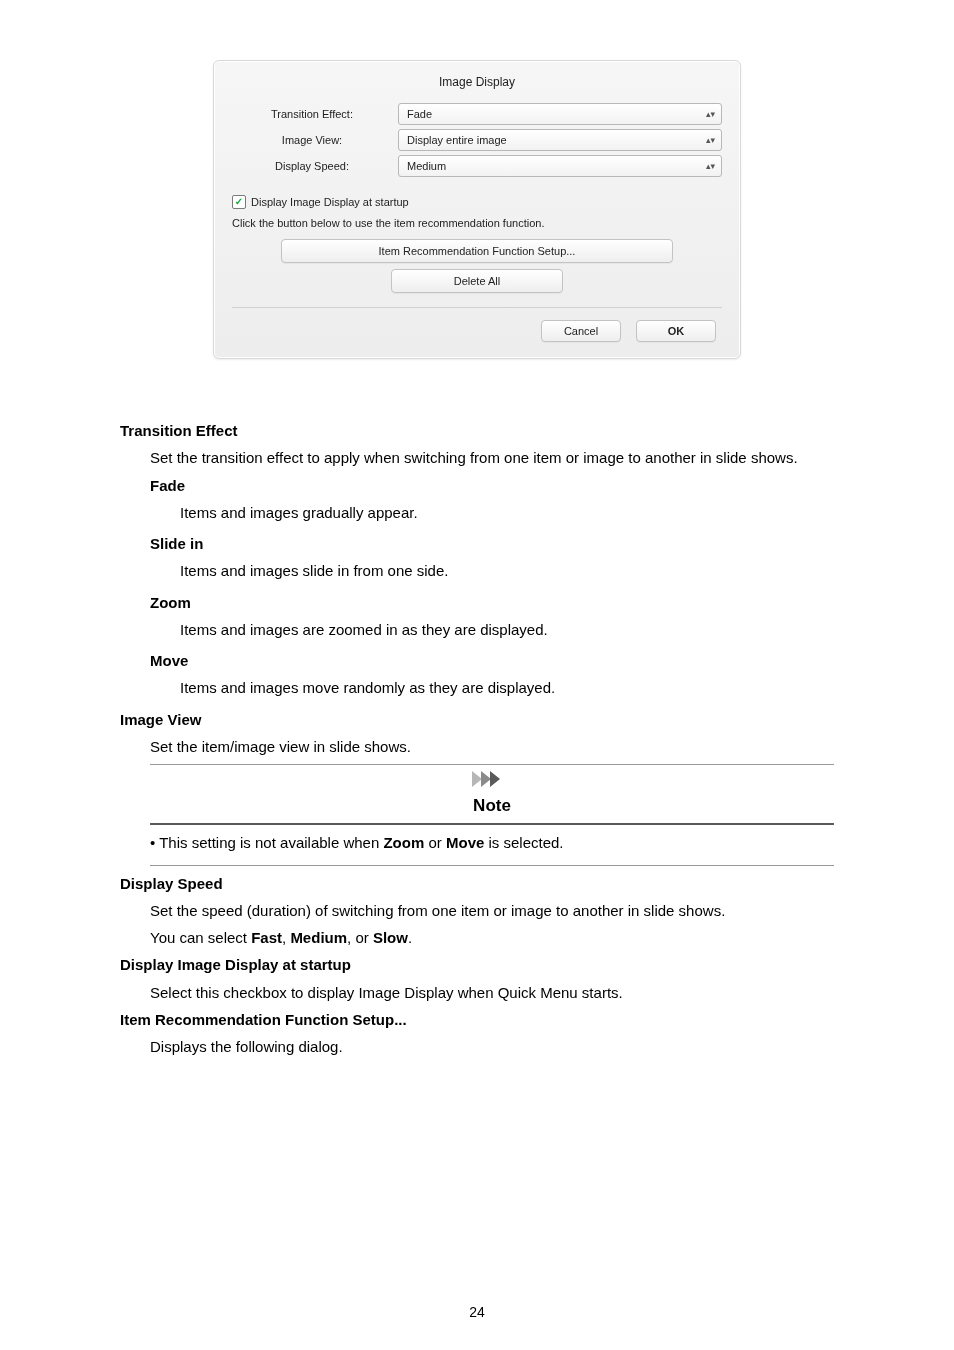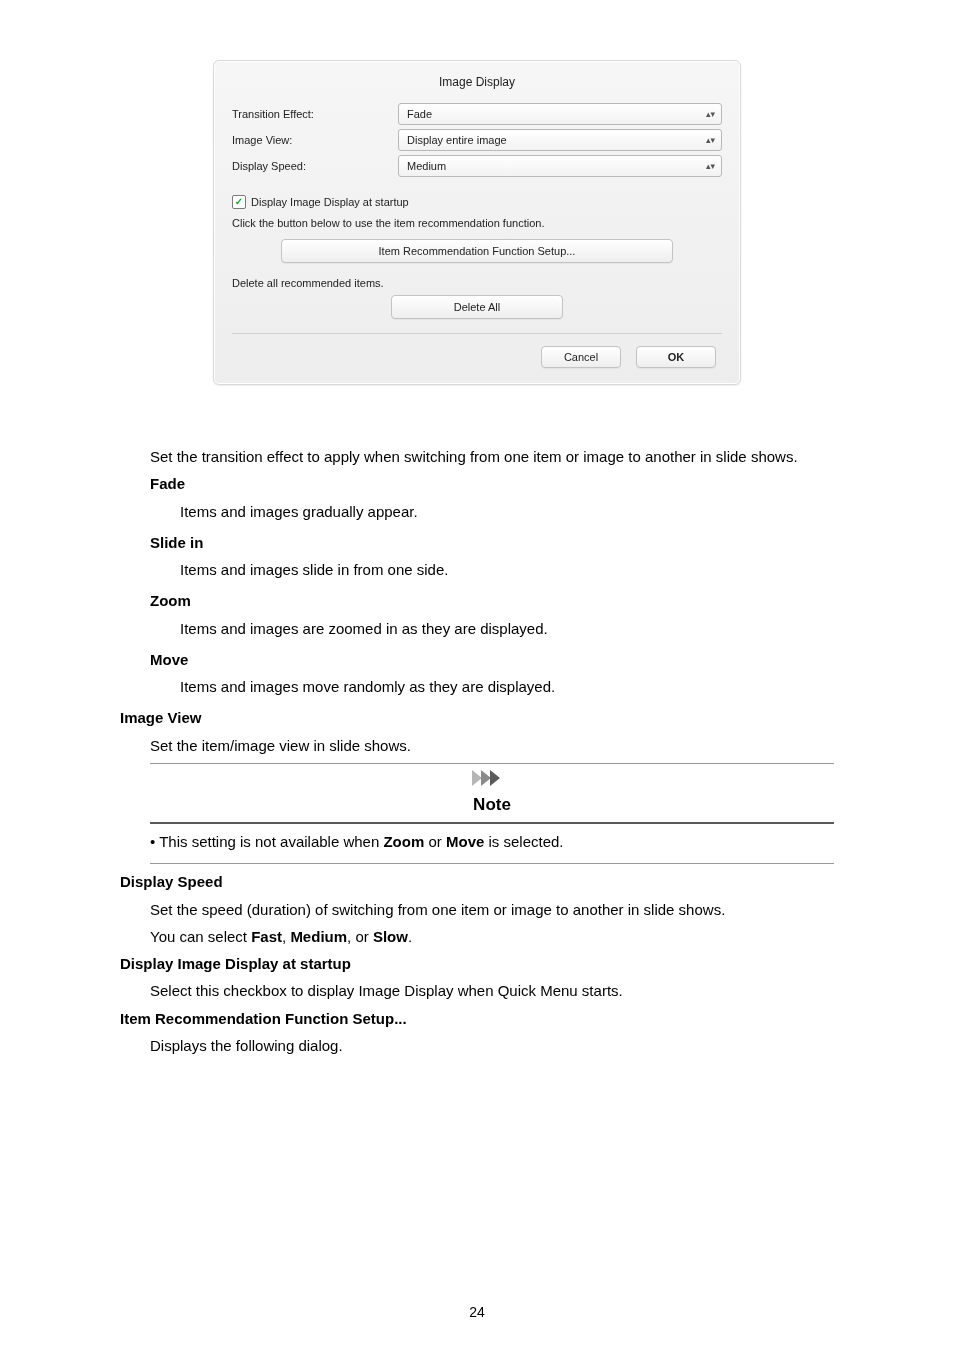--- a/index.html
+++ b/index.html
@@ -1,21 +1,21 @@
 <!DOCTYPE html>
 <html><head>
 <meta charset="utf-8">
 <style>
   html,body{margin:0;padding:0;background:#fff;font-family:Arial,Helvetica,sans-serif;color:#000;}
   .page{width:954px;height:1350px;position:relative;margin:0 auto;box-sizing:border-box;padding:60px 120px 0 120px;}
   
   .dialog-wrap{width:490px;margin:0 auto 60px auto;background:linear-gradient(#f6f6f6,#ededed);border:1px solid #d9d9d9;border-radius:6px;box-shadow:inset 0 0 0 1px #fff,0 1px 2px rgba(0,0,0,.08);padding:14px 18px 16px 18px;font-size:11px;color:#222;font-family:"Lucida Grande","Segoe UI",Arial,sans-serif;}
   .dialog-title{font-size:12px;text-align:center;padding-bottom:10px;}
   .field-row{display:flex;align-items:center;margin:4px 0;}
-  .field-row label{width:160px;text-align:left;padding-right:6px;font-size:11px;}
+  .field-row label{width:160px;text-align:center;padding-right:6px;font-size:11px;}
   .select{flex:1;height:20px;border:1px solid #b8b8b8;border-radius:3px;background:linear-gradient(#fff,#f2f2f2);display:flex;align-items:center;justify-content:space-between;padding:0 6px 0 8px;font-size:11px;}
   .select .arrows{font-size:9px;line-height:7px;color:#555;display:flex;flex-direction:column;}
   .cb-row{display:flex;align-items:center;margin-top:18px;gap:5px;}
   .cb{width:12px;height:12px;border:1px solid #7a7a7a;border-radius:2px;background:#fff;display:flex;align-items:center;justify-content:center;}
   .cb.checked:after{content:"✓";font-size:10px;color:#19a53a;font-weight:bold;line-height:10px;}
   .hint{font-size:11px;margin-top:8px;margin-bottom:10px;}
   .mac-btn{border:1px solid #c3c3c3;border-radius:4px;background:linear-gradient(#ffffff,#eeeeee);font-size:11px;height:22px;display:flex;align-items:center;justify-content:center;box-shadow:0 1px 0 rgba(0,0,0,.04);}
   .wide-btn{width:390px;margin:0 auto;}
   .mid-btn{width:170px;margin:6px auto 0 auto;}
   .delete-text{font-size:11px;margin-top:14px;}
@@ -70,31 +70,31 @@
     </div>
 
     <div class="cb-row">
       <div class="cb checked"></div>
       <span>Display Image Display at startup</span>
     </div>
 
     <div class="hint">Click the button below to use the item recommendation function.</div>
     <div class="mac-btn wide-btn">Item Recommendation Function Setup...</div>
 
-    <div class="delete-text">Delete all recommended items.</div>
     <div class="mac-btn mid-btn">Delete All</div>
 
     <div class="sep"></div>
     <div class="btn-row">
       <div class="mac-btn small-btn">Cancel</div>
       <div class="mac-btn ok-btn">OK</div>
     </div>
   </div>
 
   <div class="doc">
+    <p class="dt lvl0">Transition Effect</p>
     <p class="lvl1">Set the transition effect to apply when switching from one item or image to another in slide shows.</p>
 
     <p class="dt lvl1">Fade</p>
     <p class="lvl2">Items and images gradually appear.</p>
 
     <p class="dt lvl1">Slide in</p>
     <p class="lvl2">Items and images slide in from one side.</p>
 
     <p class="dt lvl1">Zoom</p>
     <p class="lvl2">Items and images are zoomed in as they are displayed.</p>

